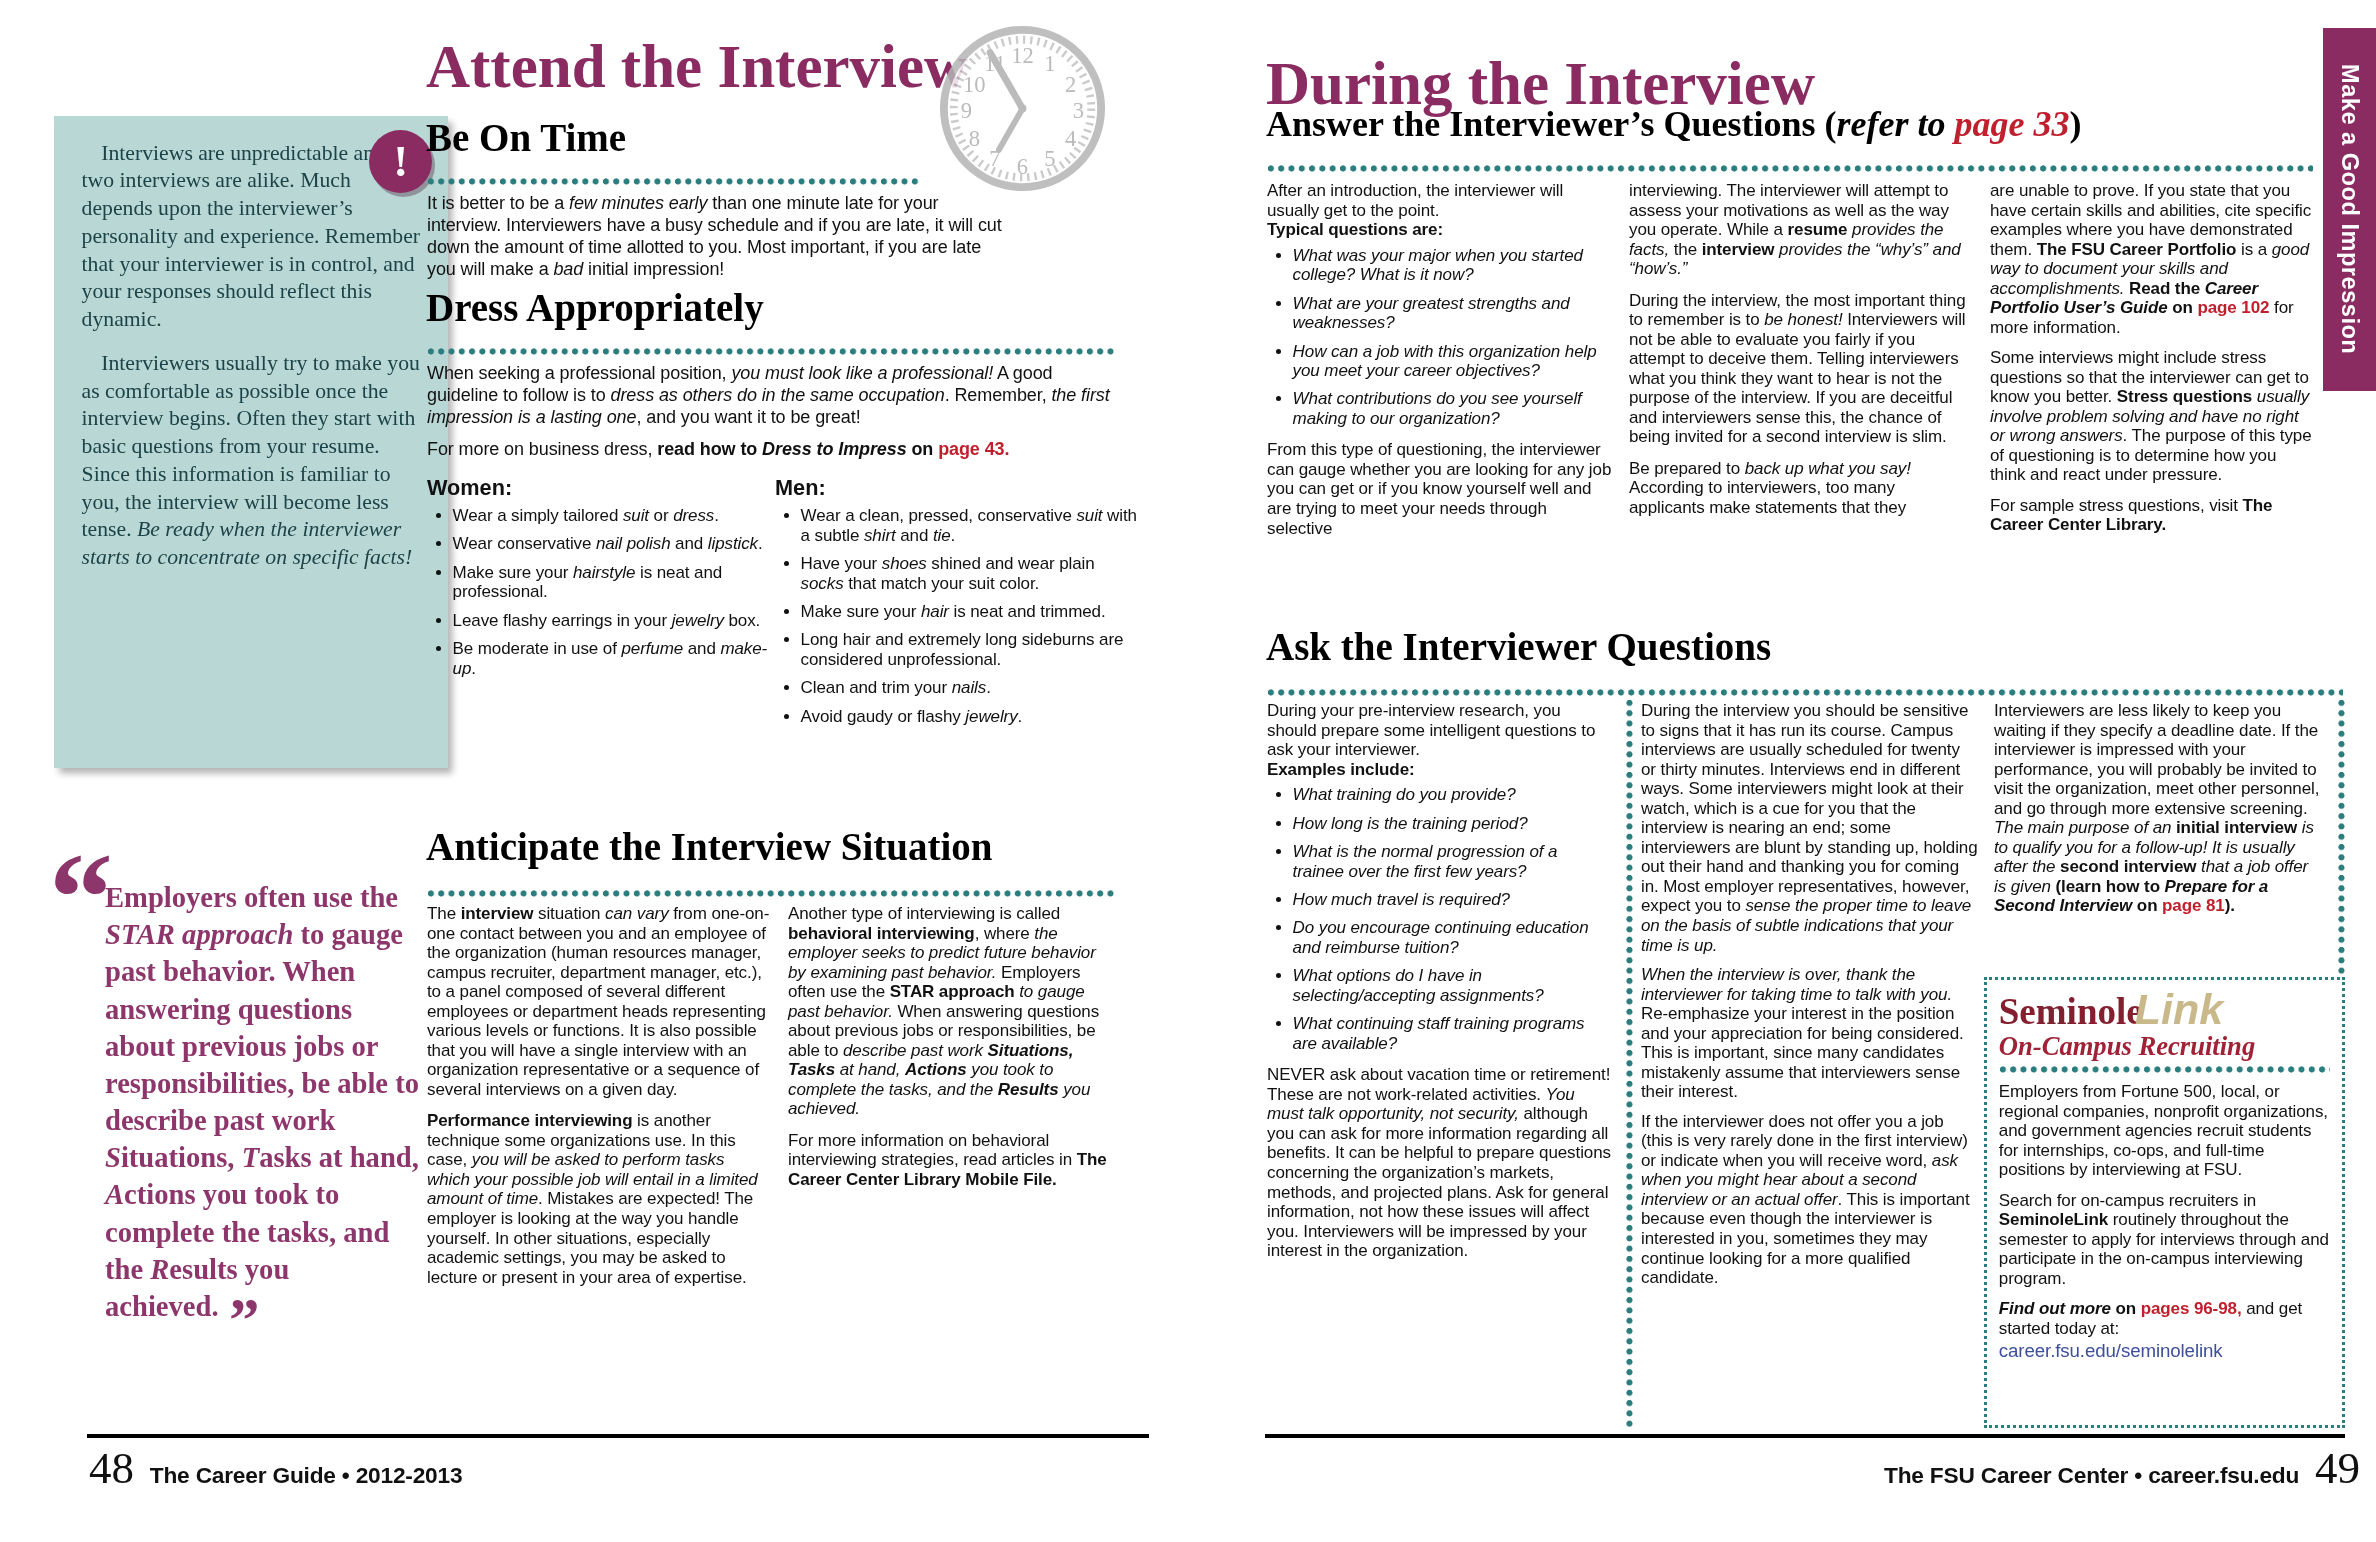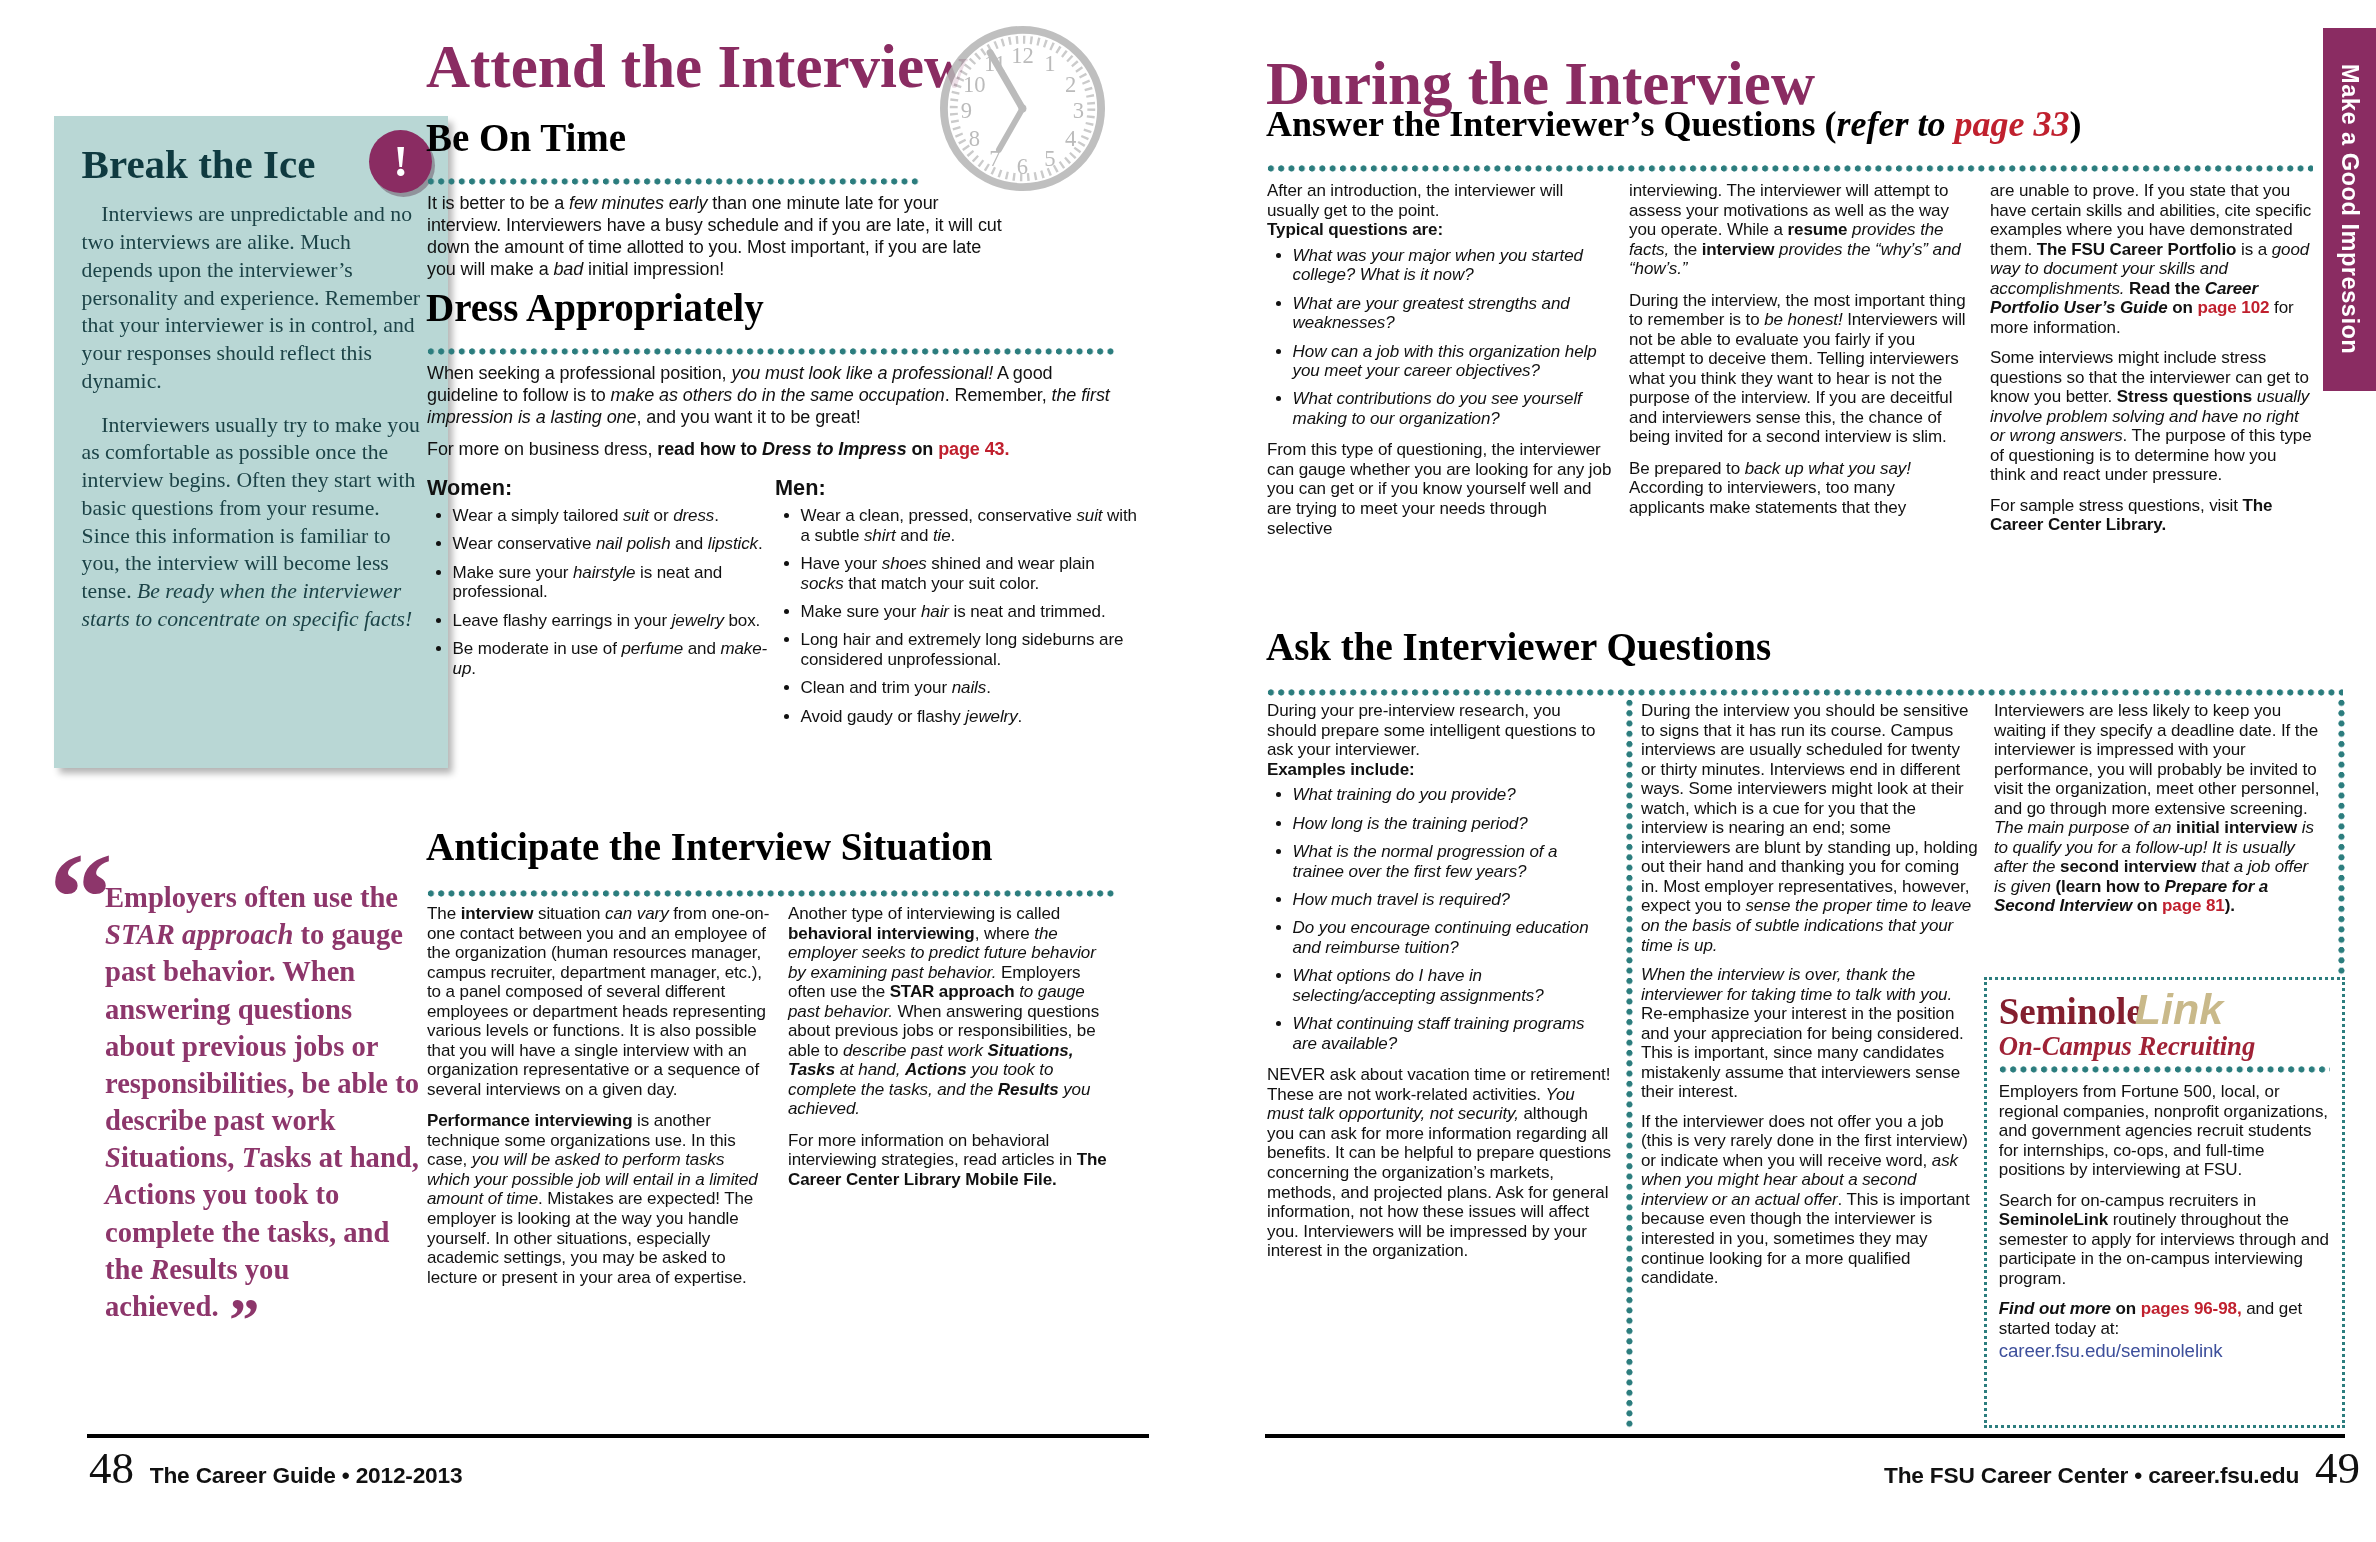--- a/index.html
+++ b/index.html
@@ -54,21 +54,20 @@
   .sem-box .body p{margin:0 0 10.8px 0;}
   .clock-wrap{opacity:.85;}
 </style>
 </head>
 <body>
 
 <div id="page">
 
   <div class="abs breakice" style="left:54px;top:116px;width:394px;height:652px;">
     <div class="badge">!</div>
-    <div class="bi-title">Break the Ice</div>
     <p>Interviews are unpredictable and no two interviews are alike.  Much depends upon the interviewer’s personality and experience.  Remember that your interviewer is in control, and your responses should reflect this dynamic.</p>
     <p>Interviewers usually try to make you as comfortable as possible once the interview begins.  Often they start with basic questions from your resume.  Since this information is familiar to you, the interview will become less tense.  <span class="i">Be ready when the interviewer starts to concentrate on specific facts!</span></p>
   </div>
 
   <div class="abs h-purple" style="left:426px;top:35px;">Attend the Interview</div>
 
   <div class="abs clock-wrap" style="left:938px;top:23.6px;">
     <svg width="169" height="169" viewBox="0 0 172 172">
       <circle cx="86" cy="86" r="80" fill="#ffffff" stroke="#b5b5b5" stroke-width="8"></circle>
       <circle cx="86" cy="86" r="70" fill="none" stroke="#c2c2c2" stroke-width="8" stroke-dasharray="2.4 4.93"></circle>
@@ -91,21 +90,21 @@
       <circle cx="86" cy="86" r="4" fill="#b0b0b0"></circle>
     </svg>
   </div>
 
   <div class="abs h-section" style="left:426px;top:118px;">Be On Time</div>
   <div class="abs dots-h" style="left:427px;top:177px;width:493px;"></div>
   <div class="abs body-lg" style="left:427px;top:193px;width:583px;">It is better to be a <span class="i">few minutes early</span> than one minute late for your interview.  Interviewers have a busy schedule and if you are late, it will cut down the amount of time allotted to you.  Most important, if you are late you will make a <span class="i">bad</span> initial impression!</div>
 
   <div class="abs h-section" style="left:426px;top:288px;">Dress Appropriately</div>
   <div class="abs dots-h" style="left:427px;top:347px;width:690px;"></div>
-  <div class="abs body-lg" style="left:427px;top:363px;width:690px;">When seeking a professional position, <span class="i">you must look like a professional!</span>  A good guideline to follow is to <span class="i">make as others do in the same occupation</span>.  Remember, <span class="i">the first impression is a lasting one</span>, and you want it to be great!</div>
+  <div class="abs body-lg" style="left:427px;top:363px;width:690px;">When seeking a professional position, <span class="i">you must look like a professional!</span>  A good guideline to follow is to <span class="i">dress as others do in the same occupation</span>.  Remember, <span class="i">the first impression is a lasting one</span>, and you want it to be great!</div>
   <div class="abs body-lg" style="left:427px;top:439px;width:690px;">For more on business dress, <span class="b">read how to </span><span class="bi">Dress to Impress</span><span class="b"> on </span><span class="red">page 43.</span></div>
   <div class="abs list-label" style="left:427px;top:475px;">Women:</div>
   <ul class="abs blist body" style="left:427px;top:504px;width:330px;">
       <li>Wear a simply tailored <span class="i">suit</span> or <span class="i">dress</span>.</li>
       <li>Wear conservative <span class="i">nail polish</span> and <span class="i">lipstick</span>.</li>
       <li>Make sure your <span class="i">hairstyle</span> is neat and professional.</li>
       <li>Leave flashy earrings in your <span class="i">jewelry</span> box.</li>
       <li>Be moderate in use of <span class="i">perfume</span> and <span class="i">make-up</span>.</li>
     </ul>
   <div class="abs list-label" style="left:775px;top:475px;">Men:</div>

